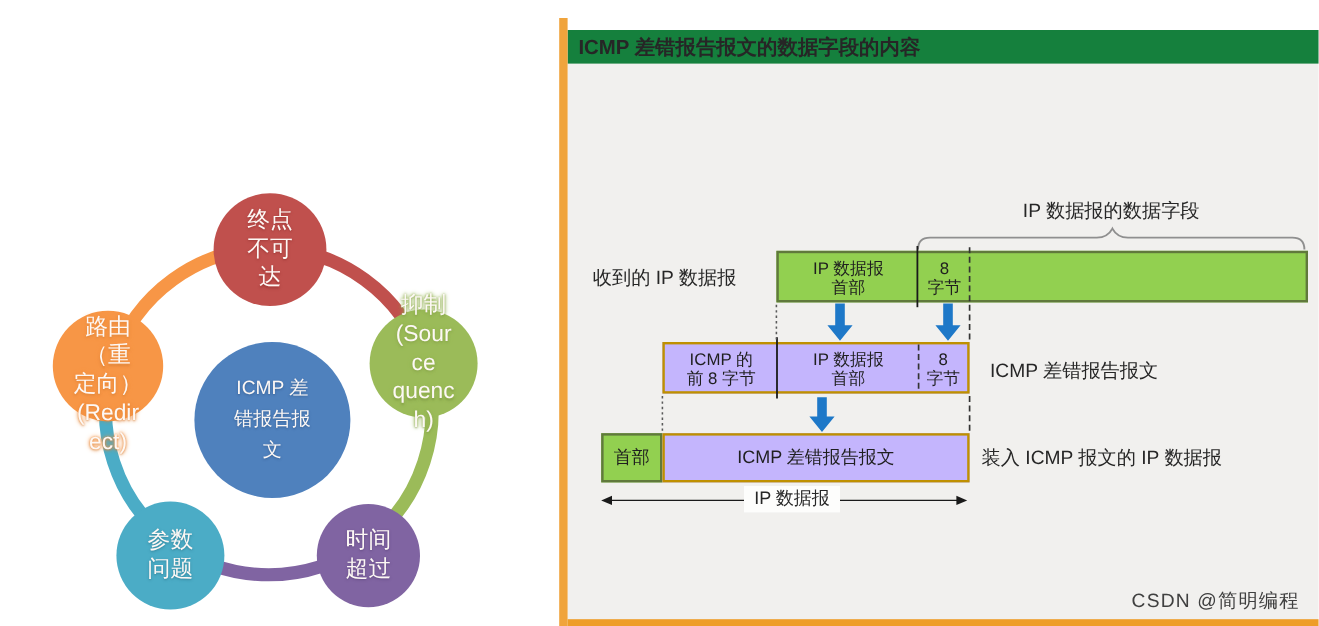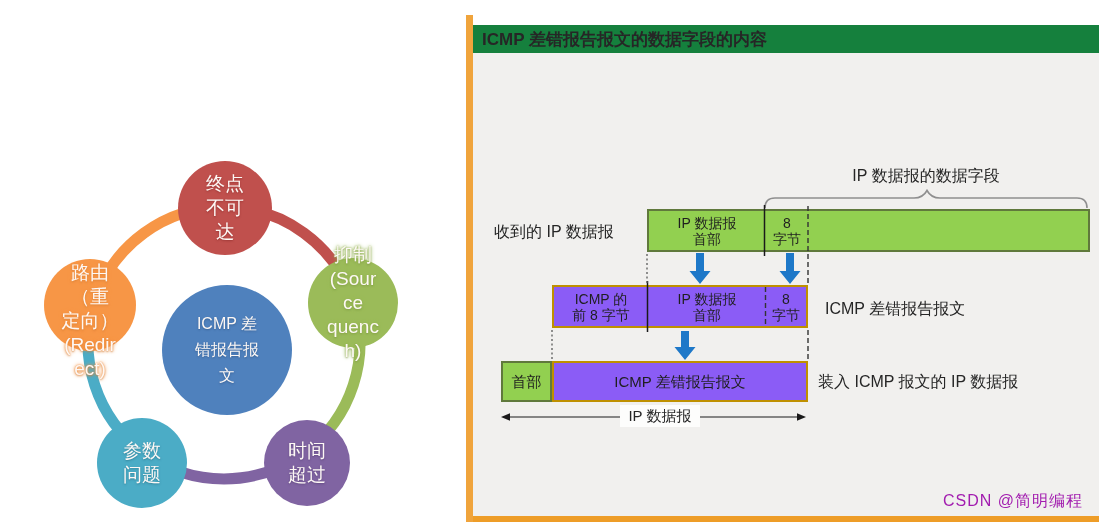--- a/index.html
+++ b/index.html
@@ -18,28 +18,28 @@
   .node-br{text-shadow:0 1px 2px rgba(70,50,100,.5);}
   
   .panel{position:absolute;left:466px;top:0;width:633px;height:522px;}
   .panel-bg{position:absolute;left:7px;top:25px;width:626px;height:497px;background:#f1f0ee;z-index:0;}
   .accent-bar{position:absolute;left:0;top:15px;width:7px;height:507px;background:#f0a43c;z-index:4;}
   .bottom-strip{position:absolute;left:7px;top:516px;width:626px;height:6px;background:#ee9d28;z-index:4;}
   .title-bar{position:absolute;left:7px;top:25px;width:626px;height:28px;background:#15803d;z-index:1;}
   .title-bar span{display:block;padding-left:9px;font-size:17px;font-weight:600;line-height:29px;color:#262626;}
   .bar{position:absolute;display:flex;box-sizing:border-box;z-index:1;}
   .bar-green{background:#92d050;border:2px solid #60793c;}
-  .bar-orange{background:#8b5cf6;border:2px solid #bf9000;}
+  .bar-orange{background:#c4b5fd;border:2px solid #bf9000;}
   .seg{display:flex;flex-direction:column;justify-content:center;align-items:center;
        font-size:14px;line-height:16px;color:#1f1f1f;text-align:center;}
   .rowlabel{position:absolute;font-size:16px;color:#262626;z-index:1;white-space:nowrap;}
   .overlay{position:absolute;left:0;top:0;z-index:2;pointer-events:none;}
   .measure-label{position:absolute;left:154px;top:405px;width:80px;height:22px;background:#fdfdfc;
        z-index:3;text-align:center;font-size:15px;line-height:22px;color:#262626;}
-  .watermark{position:absolute;right:16px;top:491px;font-size:16px;color:#a21caf;z-index:5;letter-spacing:1px;}
+  .watermark{position:absolute;right:16px;top:491px;font-size:16px;color:#404040;z-index:5;letter-spacing:1px;}
 </style>
 </head>
 <body>
 
 <div class="stage">
 
   <div class="left-area">
     <svg class="ring-svg" width="466" height="522" viewBox="0 0 466 522">
       <g fill="none" stroke-width="11" stroke-linecap="round">
         <path d="M 94.7 256 A 136 136 0 0 1 224 162" stroke="#f79646"></path>

